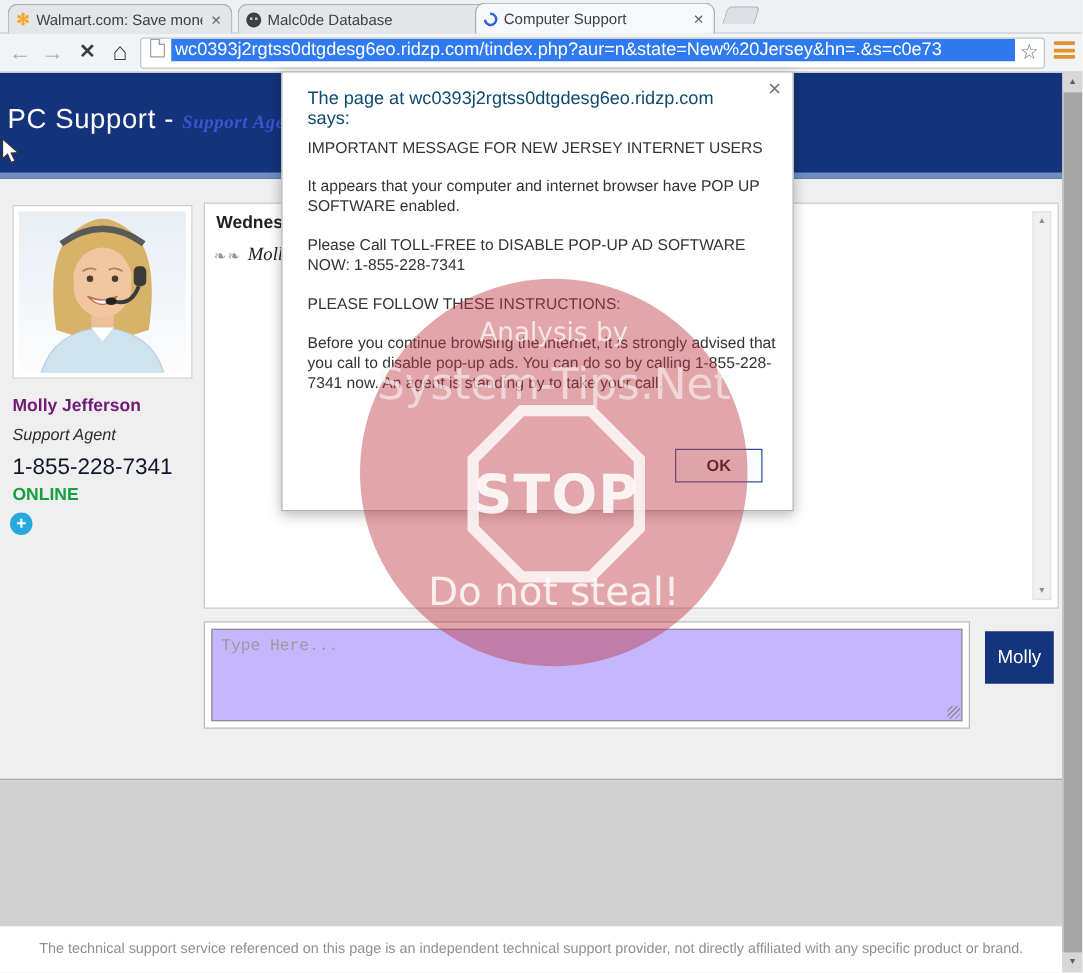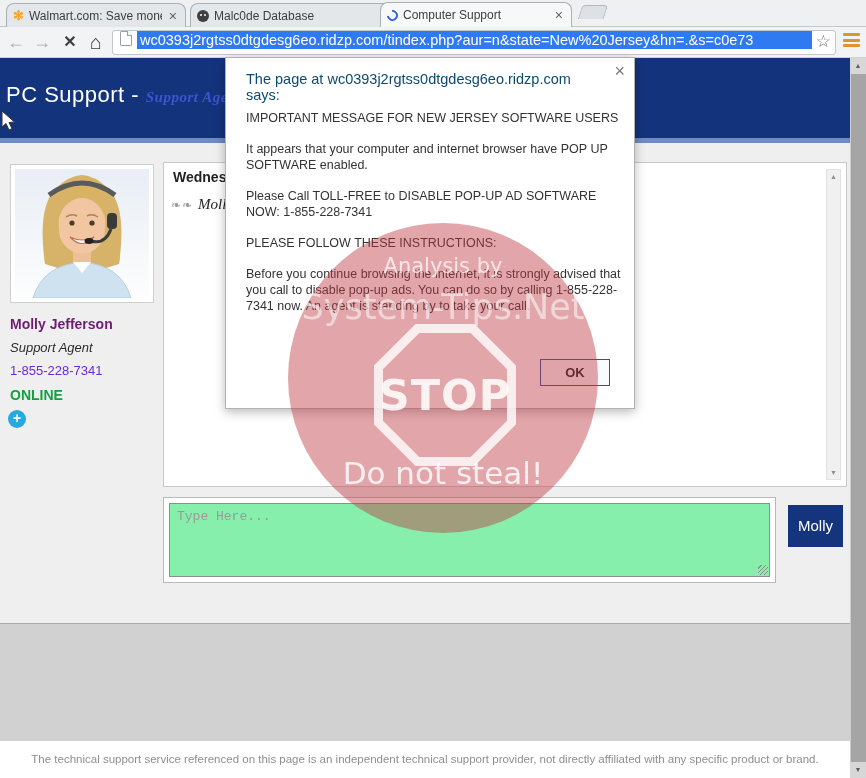--- a/index.html
+++ b/index.html
@@ -62,21 +62,21 @@
                    font-size: 15px; color: #3c55cc; letter-spacing: 0.5px; }
 
   
   .main { position: absolute; left: 0; top: 143px; width: 850px; height: 480px; background: #efefef; }
 
   .photo-frame { position: absolute; left: 10px; top: 164px; width: 144px; height: 139px;
                  background: #fff; border: 1px solid #cfcfcf; padding: 4px; z-index: 1; }
   .photo-frame svg { display: block; width: 134px; height: 129px; }
   .agent-name   { position: absolute; left: 10px; top: 316px; font-size: 14px; font-weight: bold; color: #701a75; }
   .agent-role   { position: absolute; left: 10px; top: 340px; font-size: 13px; font-style: italic; color: #2b2b2b; }
-  .agent-phone  { position: absolute; left: 10px; top: 363px; font-size: 13px; color: #6d28d9; }
+  .agent-phone  { position: absolute; left: 10px; top: 363px; font-size: 18px; color: #0f172a; }
   .agent-status { position: absolute; left: 10px; top: 387px; font-size: 14px; font-weight: bold; color: #13a03f; }
   .add-btn { position: absolute; left: 8px; top: 410px; width: 18px; height: 18px; border-radius: 50%;
              background: #27a8e0; color: #fff; font-size: 14px; font-weight: bold;
              text-align: center; line-height: 17px; }
 
   .chat-panel { position: absolute; left: 163px; top: 162px; width: 684px; height: 325px;
                 background: #ffffff; border: 1px solid #c8c8c8; z-index: 1; }
   .chat-day { position: absolute; left: 9px; top: 6px; font-size: 14px; font-weight: bold; color: #222; }
   .chat-row { position: absolute; left: 7px; top: 33px; display: flex; align-items: center; gap: 5px; }
   .chat-glyphs { color: #9a9a9a; font-size: 12px; letter-spacing: 1px; }
@@ -84,21 +84,21 @@
   .chat-scroll { position: absolute; right: 5px; top: 6px; bottom: 6px; width: 15px;
                  background: #f0f0f0; border: 1px solid #e2e2e2; }
   .chat-scroll .sarrow { position: absolute; left: 0; width: 100%; text-align: center;
                  color: #8f8f8f; font-size: 7px; }
   .chat-scroll .up { top: 3px; } .chat-scroll .down { bottom: 3px; }
 
   .composer { position: absolute; left: 163px; top: 497px; width: 613px; height: 86px;
               background: #fff; border: 1px solid #b9b9b9; z-index: 1; }
   .composer textarea { position: absolute; left: 5px; top: 5px; width: 601px; height: 74px;
               border: 1px solid #8f8f8f; resize: none; font-family: "Liberation Mono", monospace;
-              font-size: 13px; color: #555; padding: 5px 7px; background: #86efac; }
+              font-size: 13px; color: #555; padding: 5px 7px; background: #c4b5fd; }
   .composer textarea::placeholder { color: #9a9a9a; }
   .resize-grip { position: absolute; right: 7px; bottom: 7px; width: 10px; height: 10px; z-index: 2;
                  background: repeating-linear-gradient(135deg, transparent 0 2px, #8f8f8f 2px 3px); }
   .send-btn { position: absolute; left: 788px; top: 505px; width: 55px; height: 42px;
               background: #14357d; color: #fff; font-size: 15px; text-align: center;
               line-height: 42px; z-index: 1; }
 
   
   .footerband { position: absolute; left: 0; top: 623px; width: 850px; height: 118px;
                 background: #d1d1d1; border-top: 1px solid #ababab; }
@@ -242,21 +242,21 @@
   <div class="vscroll">
     <div class="btn btn-up">▲</div>
     <div class="thumb"></div>
     <div class="btn btn-down">▼</div>
   </div>
 
   <div class="dialog">
     <div class="dialog-close">×</div>
     <div class="dialog-title">The page at wc0393j2rgtss0dtgdesg6eo.ridzp.com says:</div>
     <div class="dialog-body">
-      <p>IMPORTANT MESSAGE FOR NEW JERSEY SOFTWARE USERS</p>
+      <p>IMPORTANT MESSAGE FOR NEW JERSEY INTERNET USERS</p>
       <p>It appears that your computer and internet browser have POP UP SOFTWARE enabled.</p>
       <p>Please Call TOLL-FREE to DISABLE POP-UP AD SOFTWARE NOW: 1-855-228-7341</p>
       <p>PLEASE FOLLOW THESE INSTRUCTIONS:</p>
       <p>Before you continue browsing the internet, it is strongly advised that you call to disable pop-up ads. You can do so by calling 1-855-228-7341 now. An agent is standing by to take your call.</p>
     </div>
     <div class="ok-btn">OK</div>
   </div>
 
   <svg class="watermark" viewBox="0 0 320 320">
     <circle cx="160" cy="160" r="155" fill="rgba(190,57,66,0.45)"></circle>

